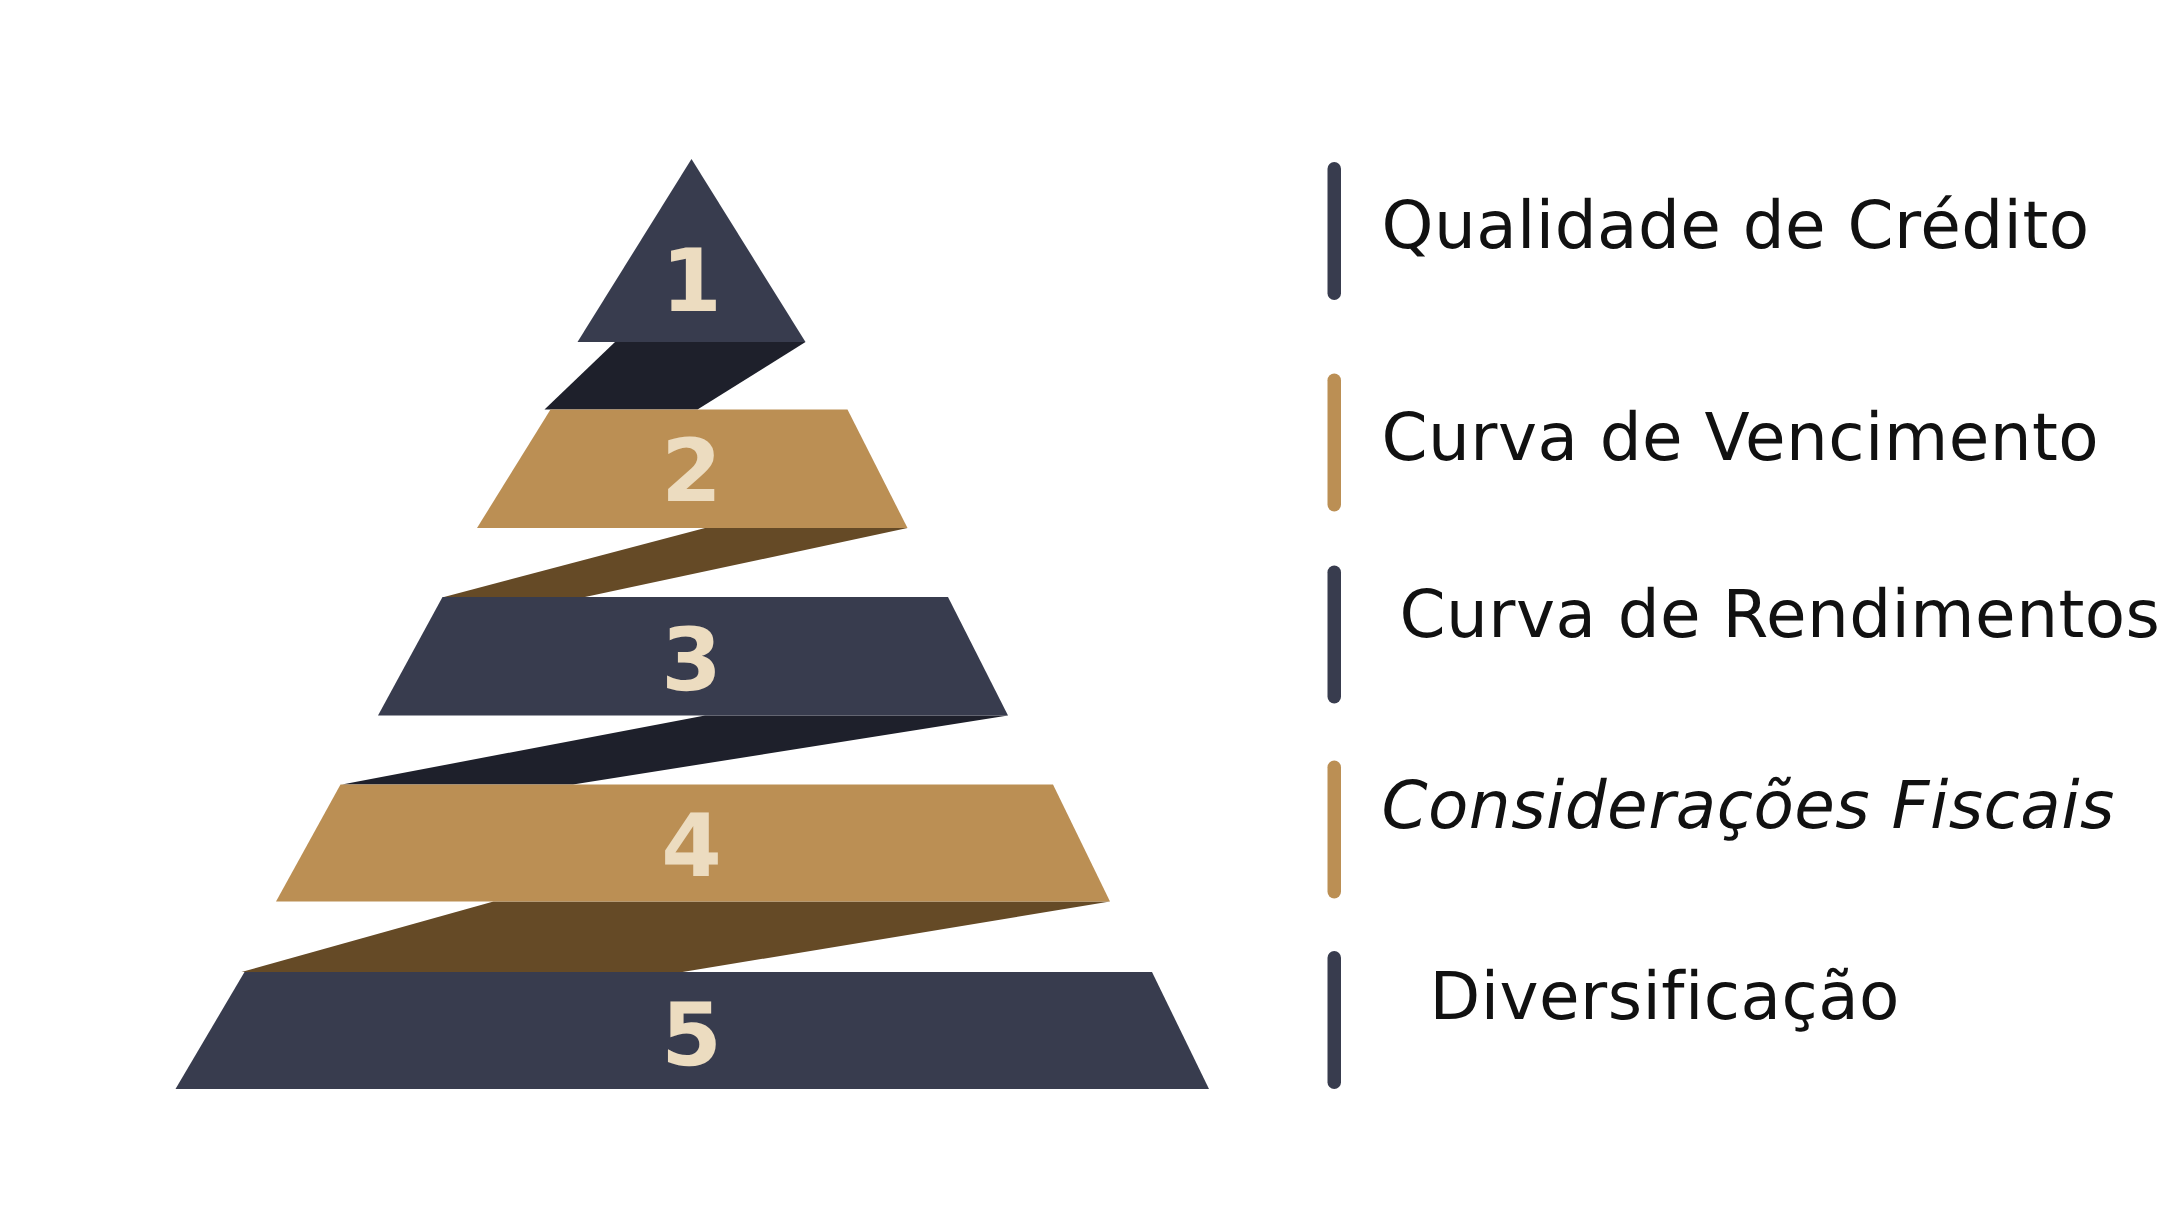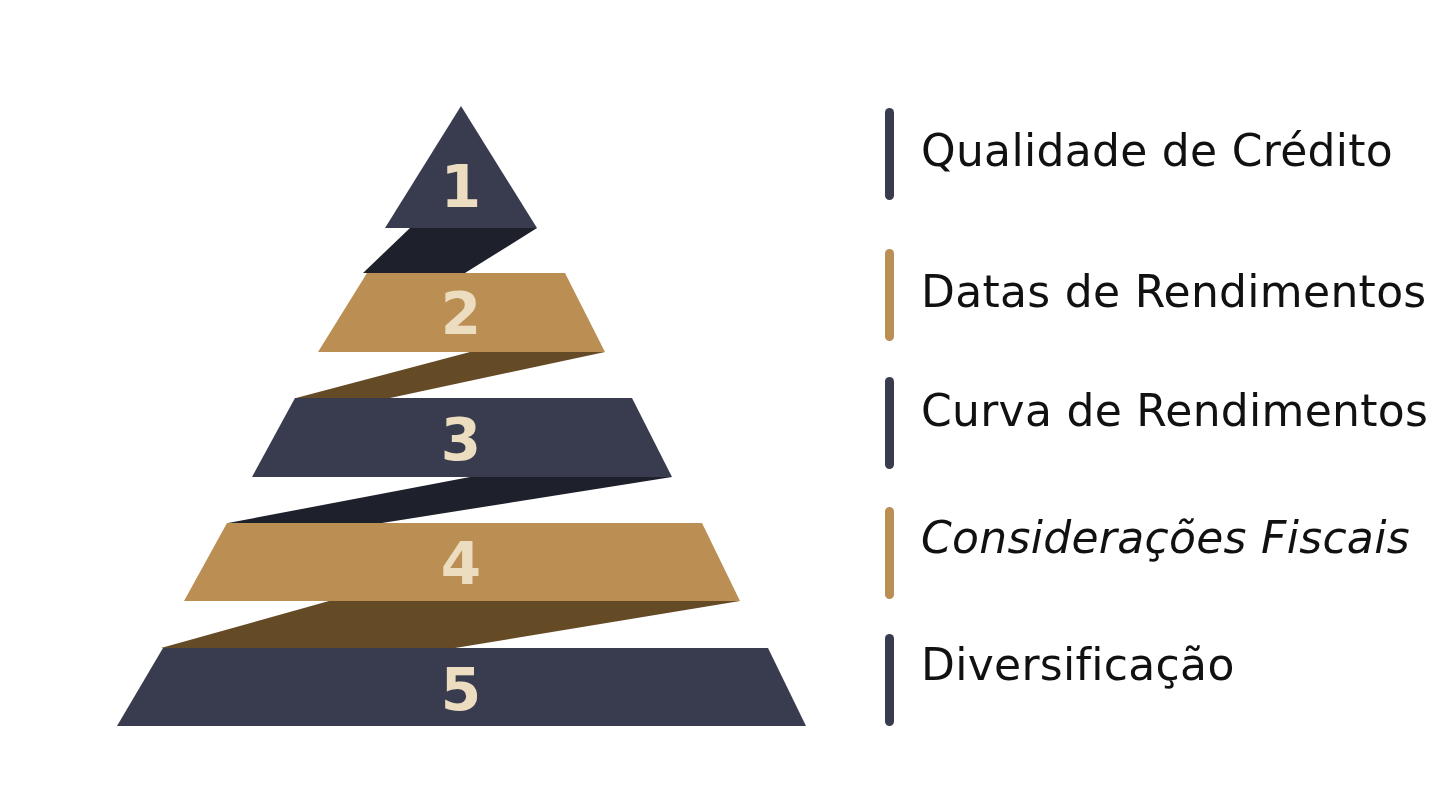--- a/index.html
+++ b/index.html
@@ -43,26 +43,26 @@
     <text class="num" x="461" y="710">5</text>
   </g>
 </svg>
 
 <div class="legend-item" style="top:108px;">
   <div class="legend-bar" style="background:#383c4e;"></div>
   <div class="legend-label">Qualidade de Crédito</div>
 </div>
 <div class="legend-item" style="top:249px;">
   <div class="legend-bar" style="background:#bb8f54;"></div>
-  <div class="legend-label">Datas de Rendimentos</div>
+  <div class="legend-label">Curva de Vencimento</div>
 </div>
 <div class="legend-item" style="top:377px;">
   <div class="legend-bar" style="background:#383c4e;"></div>
-  <div class="legend-label" style="transform:translateY(-75%);">Curva de Rendimentos</div>
+  <div class="legend-label" style="transform:translateY(-75%);margin-left:12px;">Curva de Rendimentos</div>
 </div>
 <div class="legend-item" style="top:507px;">
   <div class="legend-bar" style="background:#bb8f54;"></div>
   <div class="legend-label" style="transform:translateY(-80%);font-style:italic;">Considerações Fiscais</div>
 </div>
 <div class="legend-item" style="top:634px;">
   <div class="legend-bar" style="background:#383c4e;"></div>
-  <div class="legend-label" style="transform:translateY(-80%);">Diversificação</div>
+  <div class="legend-label" style="transform:translateY(-80%);margin-left:32px;">Diversificação</div>
 </div>
 
 </body></html>

